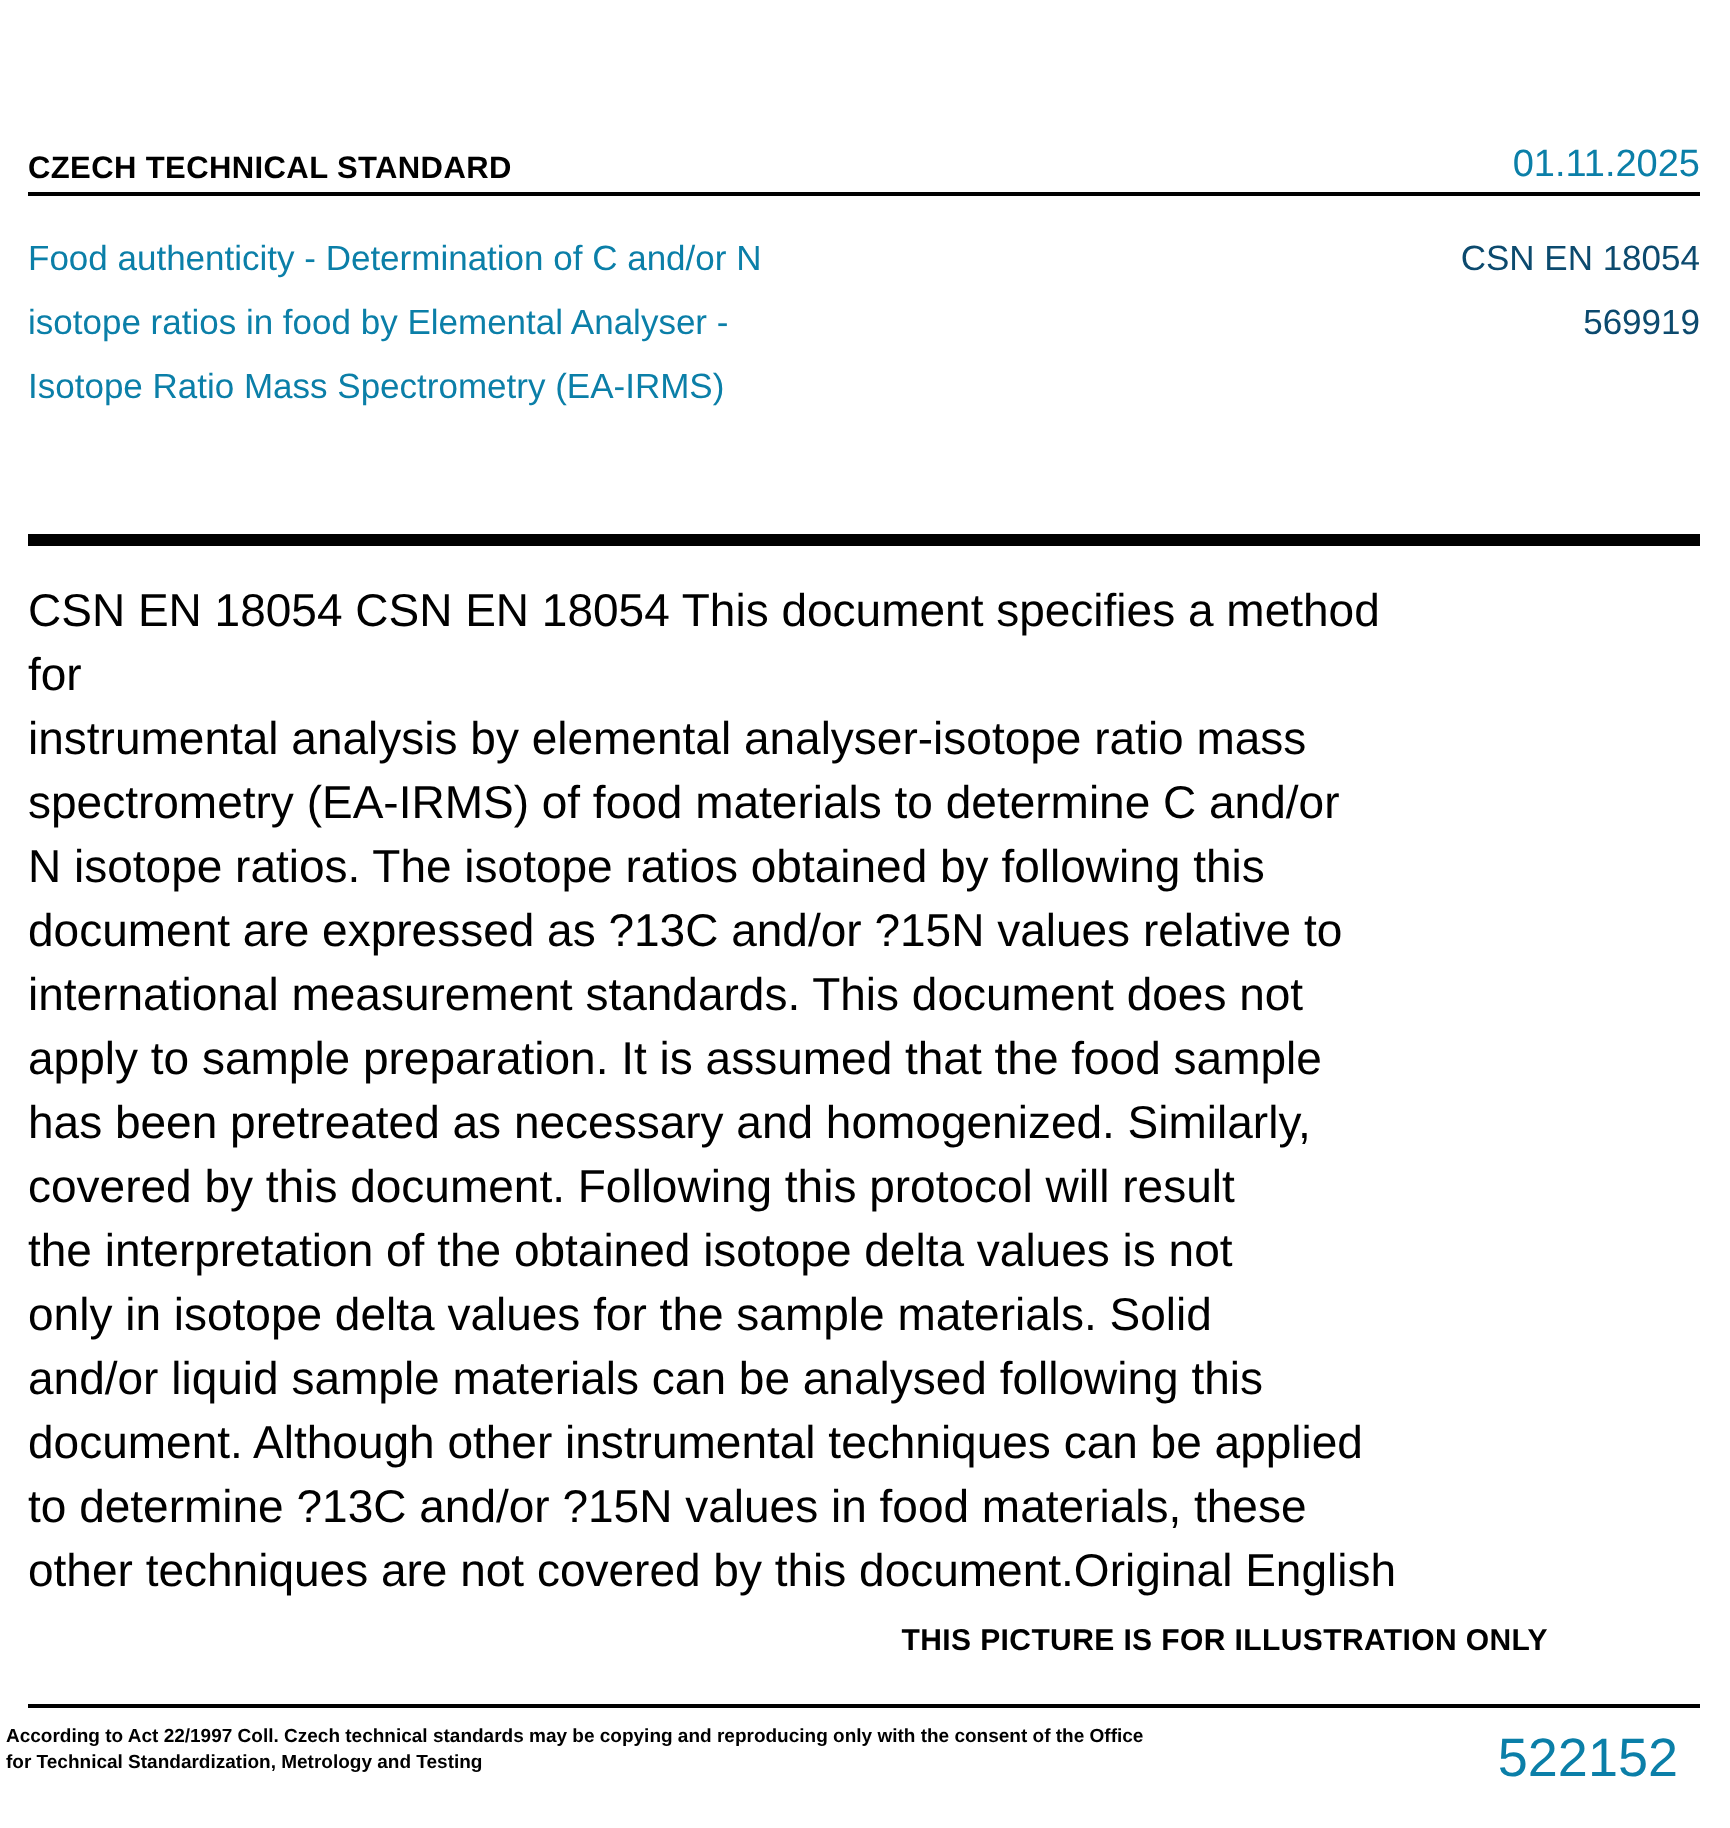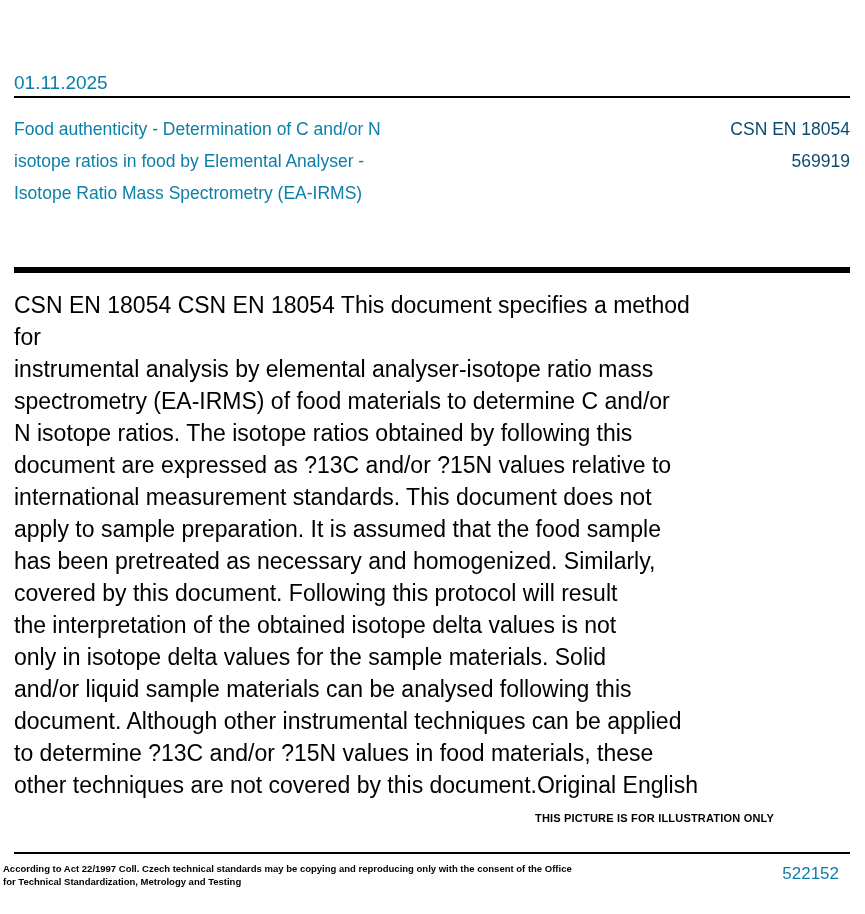--- a/index.html
+++ b/index.html
@@ -97,21 +97,21 @@
     color: #000000;
   }
 
   
   .illustration-note {
     position: absolute;
     left: 14px;
     top: 812px;
     width: 760px;
     text-align: right;
-    font-size: 11px;
+    font-size: 15px;
     font-weight: bold;
     color: #000000;
     letter-spacing: 0.2px;
   }
 
   
   .rule-thin.bottom { top: 852px; }
   .footer {
     position: absolute;
     left: 3px;
@@ -122,32 +122,33 @@
     align-items: flex-start;
   }
   .footer-text {
     width: 620px;
     font-size: 9.5px;
     font-weight: bold;
     line-height: 13px;
     color: #000000;
   }
   .footer-number {
-    font-size: 17px;
+    font-size: 27px;
     color: #0b7fa8;
     text-align: right;
     padding-top: 2px;
   }
 </style>
 </head>
 <body>
 
 <div class="page">
 
   <div class="header-row">
+    <div class="std-label">CZECH TECHNICAL STANDARD</div>
     <div class="std-date">01.11.2025</div>
   </div>
 
   <div class="rule-thin top"></div>
 
   <div class="title-block">
     <div class="title-left">
       <div>Food authenticity - Determination of C and/or N</div>
       <div>isotope ratios in food by Elemental Analyser -</div>
       <div>Isotope Ratio Mass Spectrometry (EA-IRMS)</div>

